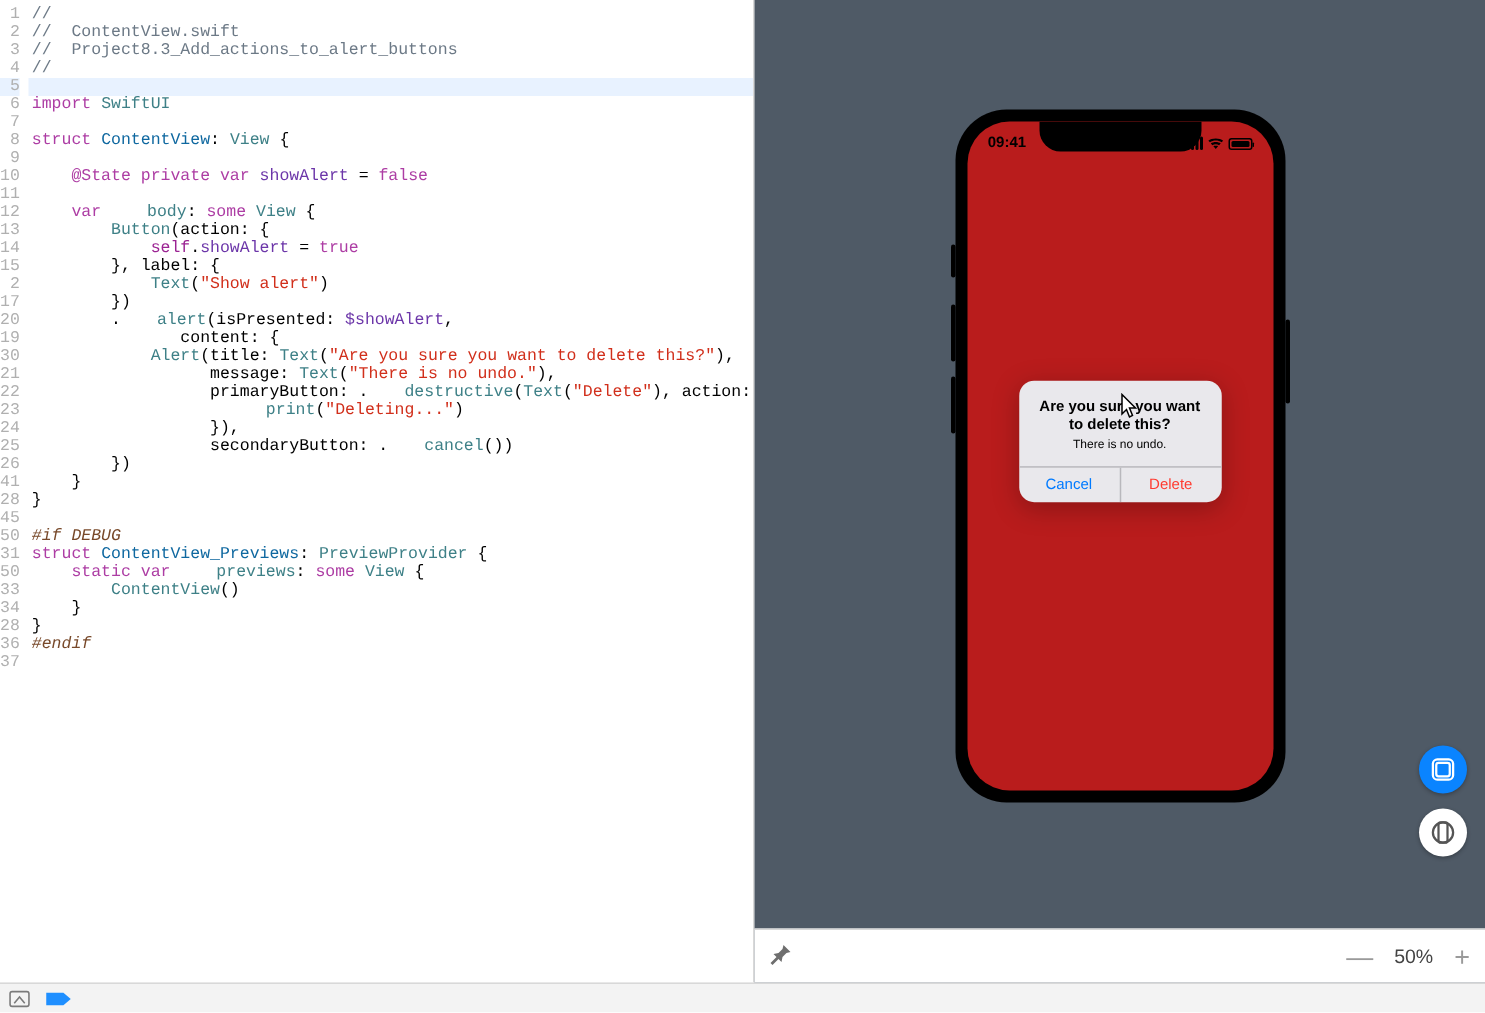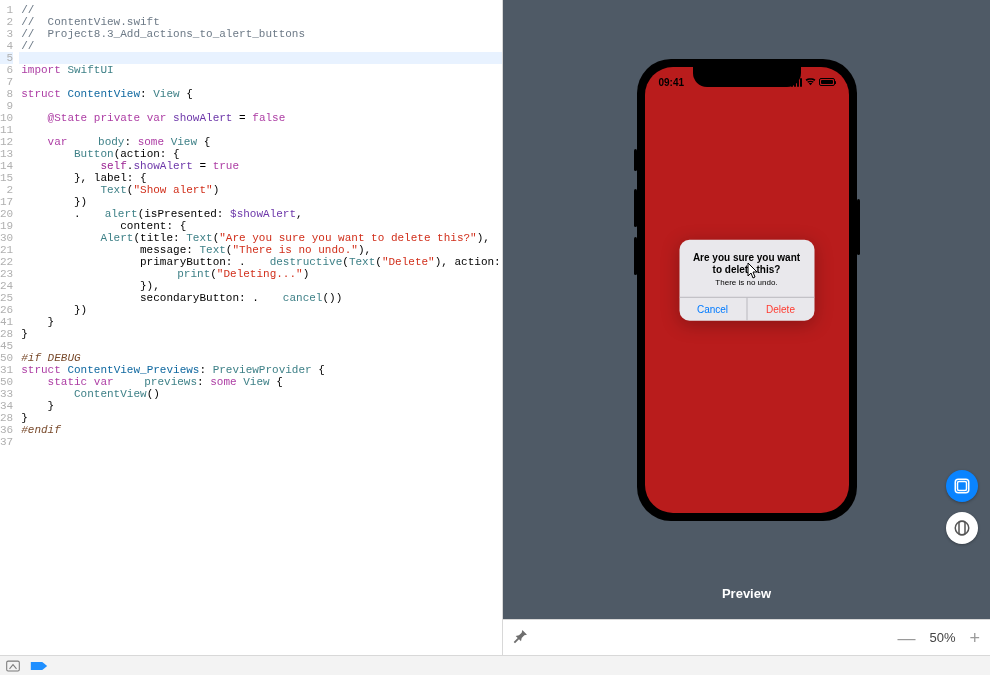--- a/index.html
+++ b/index.html
@@ -334,21 +334,20 @@
             </svg>
         </div>
         <div class="ctrl-btn white">
           <svg viewBox="0 0 24 24">
               <rect x="8" y="3" width="8" height="18" rx="2" fill="none" stroke="#555" stroke-width="2"></rect>
               <circle cx="12" cy="12" r="9" fill="none" stroke="#555" stroke-width="2"></circle>
             </svg>
         </div>
       </div>
     </div>
-    <div class="preview-label">Preview</div>
 
     <div class="preview-toolbar">
       <span class="pin-icon">
         <svg width="16" height="16" viewBox="0 0 24 24">
             <path d="M14 3 L21 10 L17 11 L13 15 L12 20 L9 17 L3 23 L1 21 L7 15 L4 12 L9 11 L13 7 Z" fill="#6e6e6e"></path>
           </svg>
       </span>
       <div class="zoom-area">
         <span class="zoom-btn">—</span>
         <span>50%</span>

